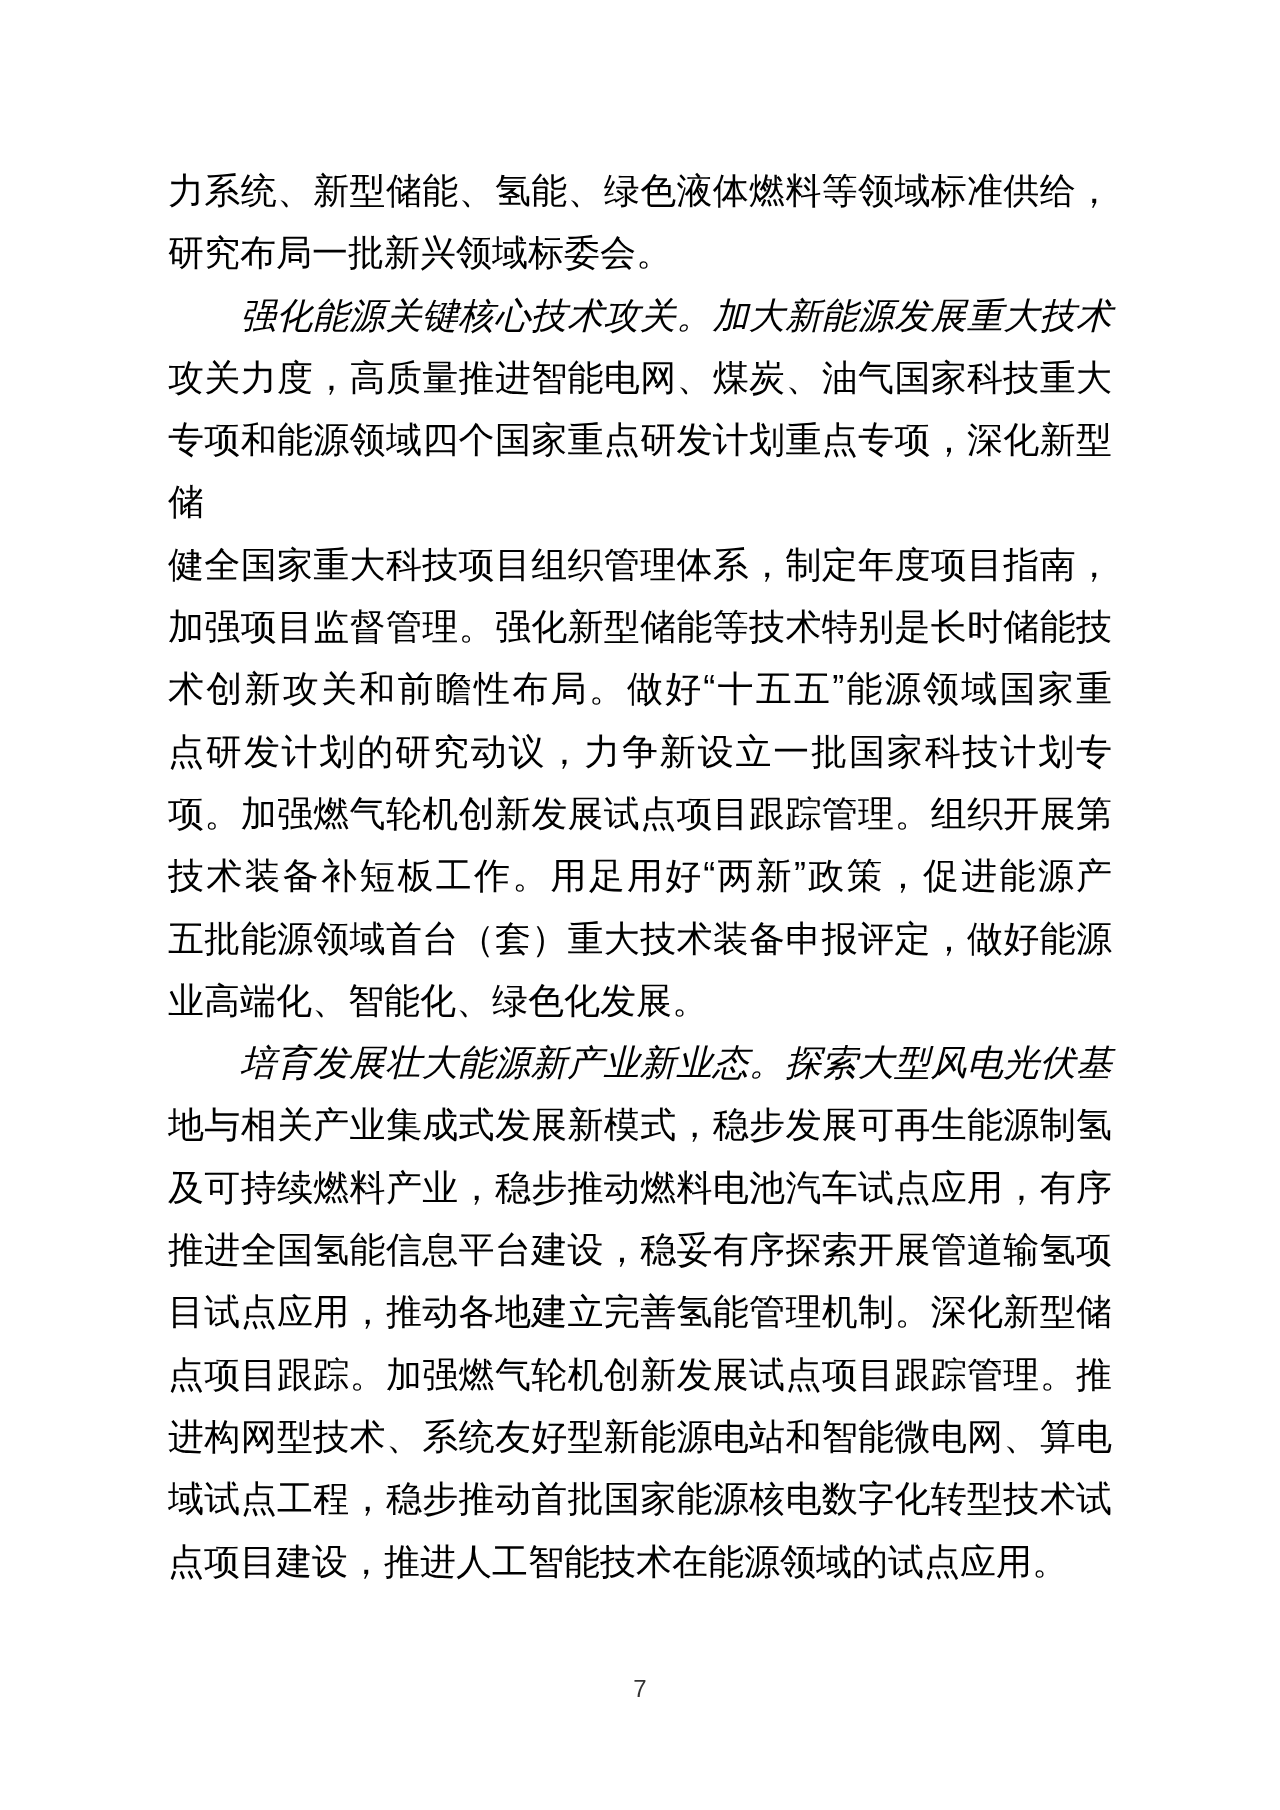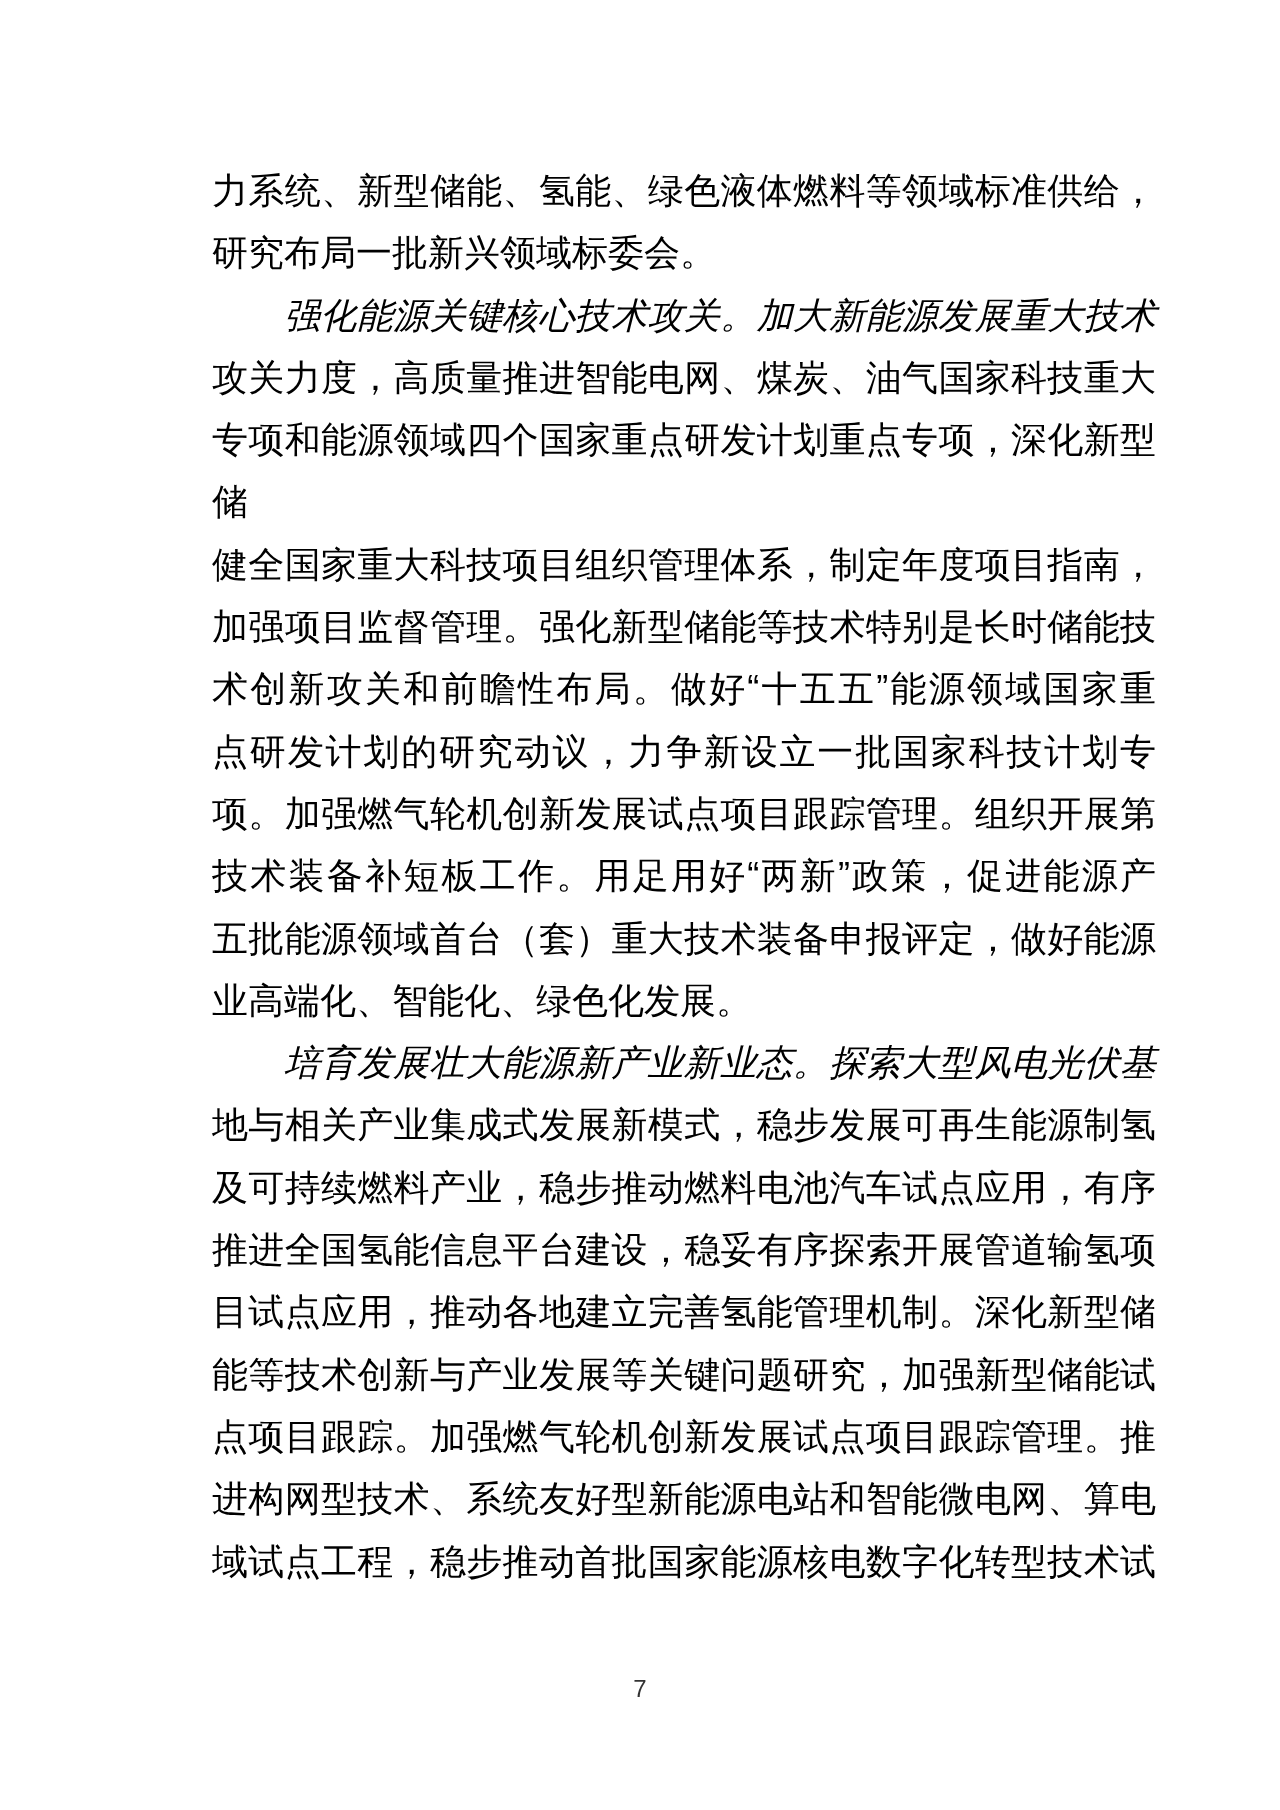--- a/index.html
+++ b/index.html
@@ -16,21 +16,20 @@
     font-family: "Liberation Sans", sans-serif;
   }
   .content {
     position: absolute;
     left: 168px;
     top: 160px;
     width: 944px;
     font-size: 36px;
     line-height: 62.3px;
     color: #000000;
-    margin-left: 44px;
   }
   .text-line {
     text-align: justify;
     text-align-last: justify;
   }
   .text-line.last {
     text-align-last: left;
   }
   .text-line.indent {
     text-indent: 2em;
@@ -63,19 +62,19 @@
       <div class="text-line">点研发计划的研究动议，力争新设立一批国家科技计划专</div>
       <div class="text-line">项。加强燃气轮机创新发展试点项目跟踪管理。组织开展第</div>
       <div class="text-line">技术装备补短板工作。用足用好“两新”政策，促进能源产</div>
       <div class="text-line">五批能源领域首台（套）重大技术装备申报评定，做好能源</div>
       <div class="text-line last">业高端化、智能化、绿色化发展。</div>
       <div class="text-line indent">培育发展壮大能源新产业新业态。探索大型风电光伏基</div>
       <div class="text-line">地与相关产业集成式发展新模式，稳步发展可再生能源制氢</div>
       <div class="text-line">及可持续燃料产业，稳步推动燃料电池汽车试点应用，有序</div>
       <div class="text-line">推进全国氢能信息平台建设，稳妥有序探索开展管道输氢项</div>
       <div class="text-line">目试点应用，推动各地建立完善氢能管理机制。深化新型储</div>
-      <div class="text-line">能等技术创新与产业发展等关键问题研究，加强新型储能试</div>
       <div class="text-line">点项目跟踪。加强燃气轮机创新发展试点项目跟踪管理。推</div>
       <div class="text-line">进构网型技术、系统友好型新能源电站和智能微电网、算电</div>
       <div class="text-line">域试点工程，稳步推动首批国家能源核电数字化转型技术试</div>
+      <div class="text-line last">点项目建设，推进人工智能技术在能源领域的试点应用。</div>
     </div>
   <div class="page-number">7</div>
 </div>
 
 </body></html>

